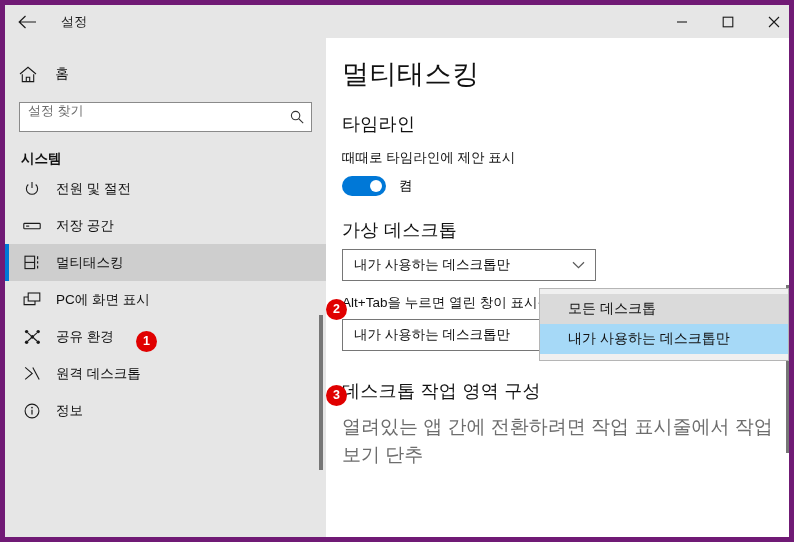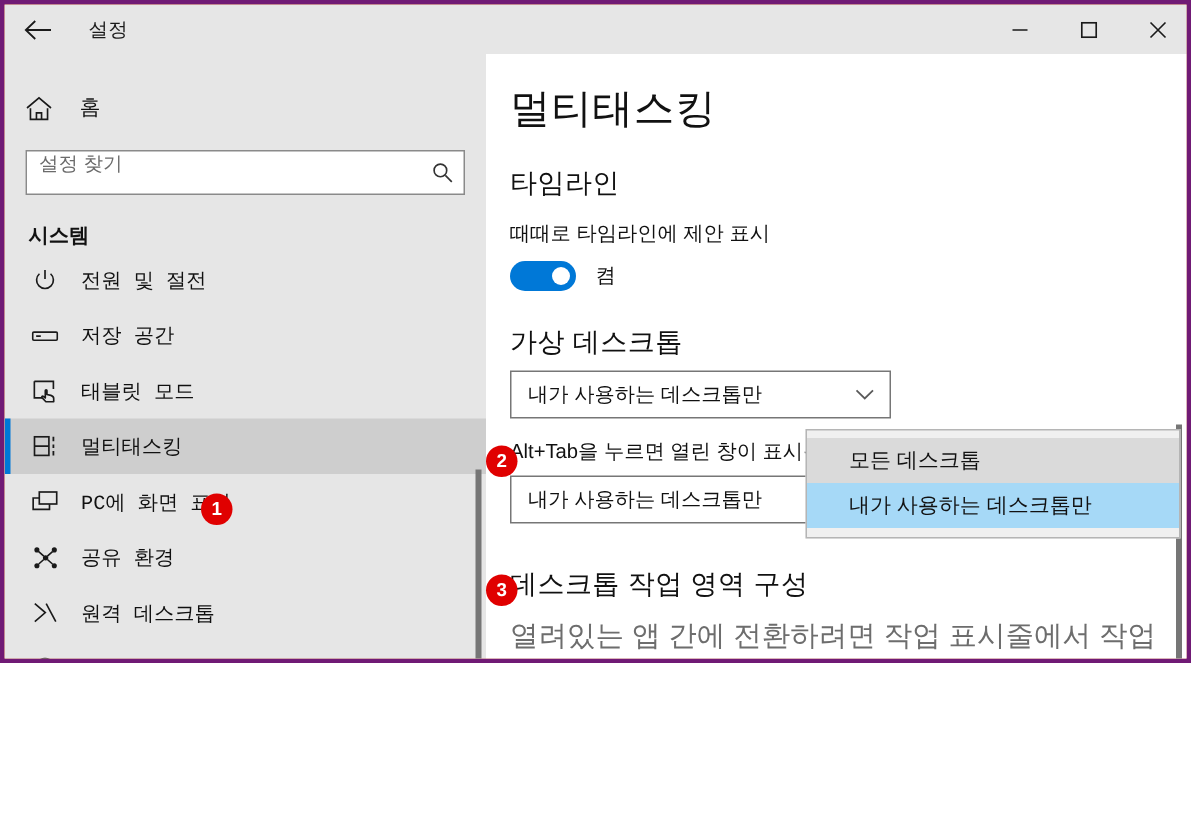--- a/index.html
+++ b/index.html
@@ -10,24 +10,24 @@
     width: 794px;
     height: 542px;
     overflow: hidden;
     font-family: "Liberation Sans", "DejaVu Sans", sans-serif;
     background: #ffffff;
   }
 
   #app {
     position: relative;
     width: 794px;
-    height: 442px;
-    box-sizing: border-box;
-    border: 3px solid #701a75;
-    background: #fdba74;
+    height: 542px;
+    box-sizing: border-box;
+    border: 5px solid #701a75;
+    background: #a16207;
     overflow: hidden;
   }
 
   
   .titlebar {
     position: absolute;
     left: 0; top: 0;
     width: 792px;
     height: 33px;
     background: #e6e6e6;
@@ -125,21 +125,21 @@
     display: flex;
   }
   .section-title {
     font-size: 13.5px;
     font-weight: bold;
     color: #111;
     padding: 0 0 0 16px;
     margin-top: 18px;
     margin-bottom: 2px;
   }
-  .nav-list { margin-top: 2px; font-family: Liberation Mono, monospace; }
+  .nav-list { margin-top: 2px; }
   .nav-item {
     position: relative;
     display: flex;
     align-items: center;
     height: 37px;
     padding-left: 16px;
     box-sizing: border-box;
   }
   .nav-item.selected { background: #cecece; }
   .nav-item.selected::before {
@@ -397,29 +397,20 @@
       <div class="nav-item">
         <span class="nav-icon">
           <svg width="18" height="12" viewBox="0 0 18 12" aria-hidden="true">
             <rect x="0.8" y="3.4" width="16.4" height="5.4" rx="0.8" fill="none" stroke="currentColor" stroke-width="1.1"></rect>
             <path d="M3.1 6.1 H6.2" stroke="currentColor" stroke-width="1.1" fill="none"></path>
           </svg>
         </span>
         <span class="nav-label">저장 공간</span>
       </div>
 
-      <div class="nav-item">
-        <span class="nav-icon">
-          <svg width="17" height="16" viewBox="0 0 17 16" aria-hidden="true">
-            <path d="M0.9 1.2 H13.6 V6.4 M0.9 1.2 V12.2 H6.2" fill="none" stroke="currentColor" stroke-width="1.1"></path>
-            <path d="M8.2 7.4 c0-0.7 1.1-0.7 1.1 0 v2.6 l2.6 0.6 c1.3 0.4 1.9 1 1.9 2.1 v2.1 h-5.2 l-2.6-2.7 c-0.5-0.6 0.3-1.4 0.9-0.9 l1.3 1.1 z" fill="none" stroke="currentColor" stroke-width="1.1" stroke-linejoin="round"></path>
-          </svg>
-        </span>
-        <span class="nav-label">태블릿 모드</span>
-      </div>
 
       <div class="nav-item selected">
         <span class="nav-icon">
           <svg width="17" height="15" viewBox="0 0 17 15" aria-hidden="true">
             <rect x="1" y="1.2" width="9.6" height="12.4" fill="none" stroke="currentColor" stroke-width="1.1"></rect>
             <path d="M1 7.4 H10.6" stroke="currentColor" stroke-width="1.1" fill="none"></path>
             <path d="M13.6 1.2 V4.2 M13.6 6.3 V8.6 M13.6 10.7 V13.6" stroke="currentColor" stroke-width="1.2" fill="none"></path>
           </svg>
         </span>
         <span class="nav-label">멀티태스킹</span>

